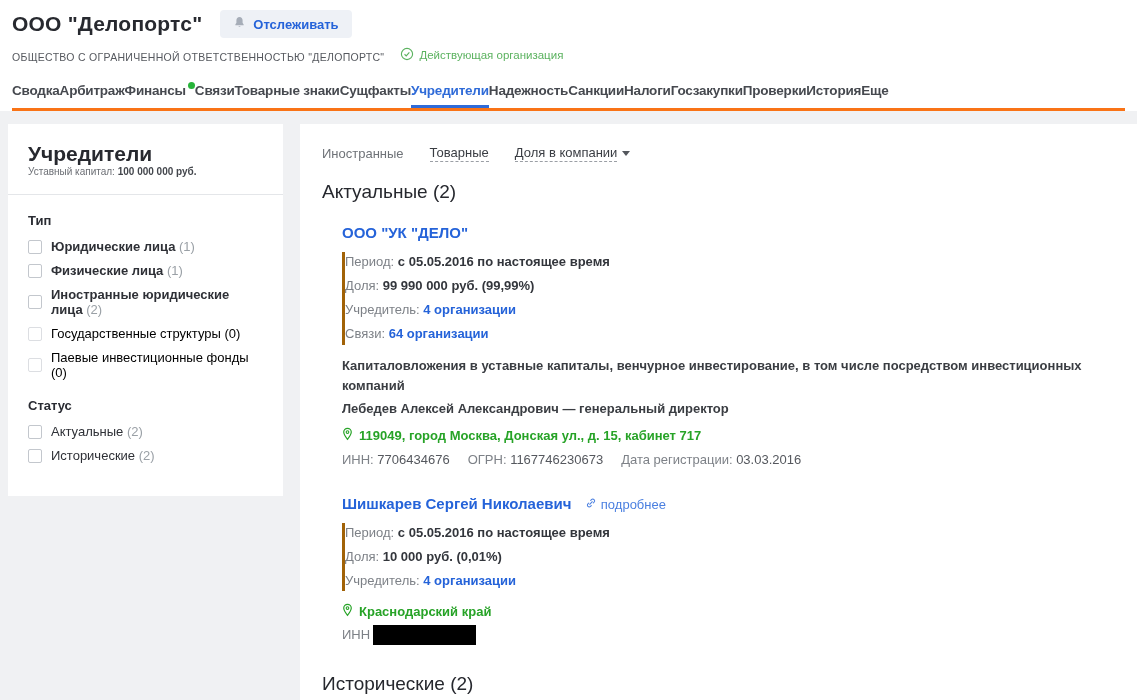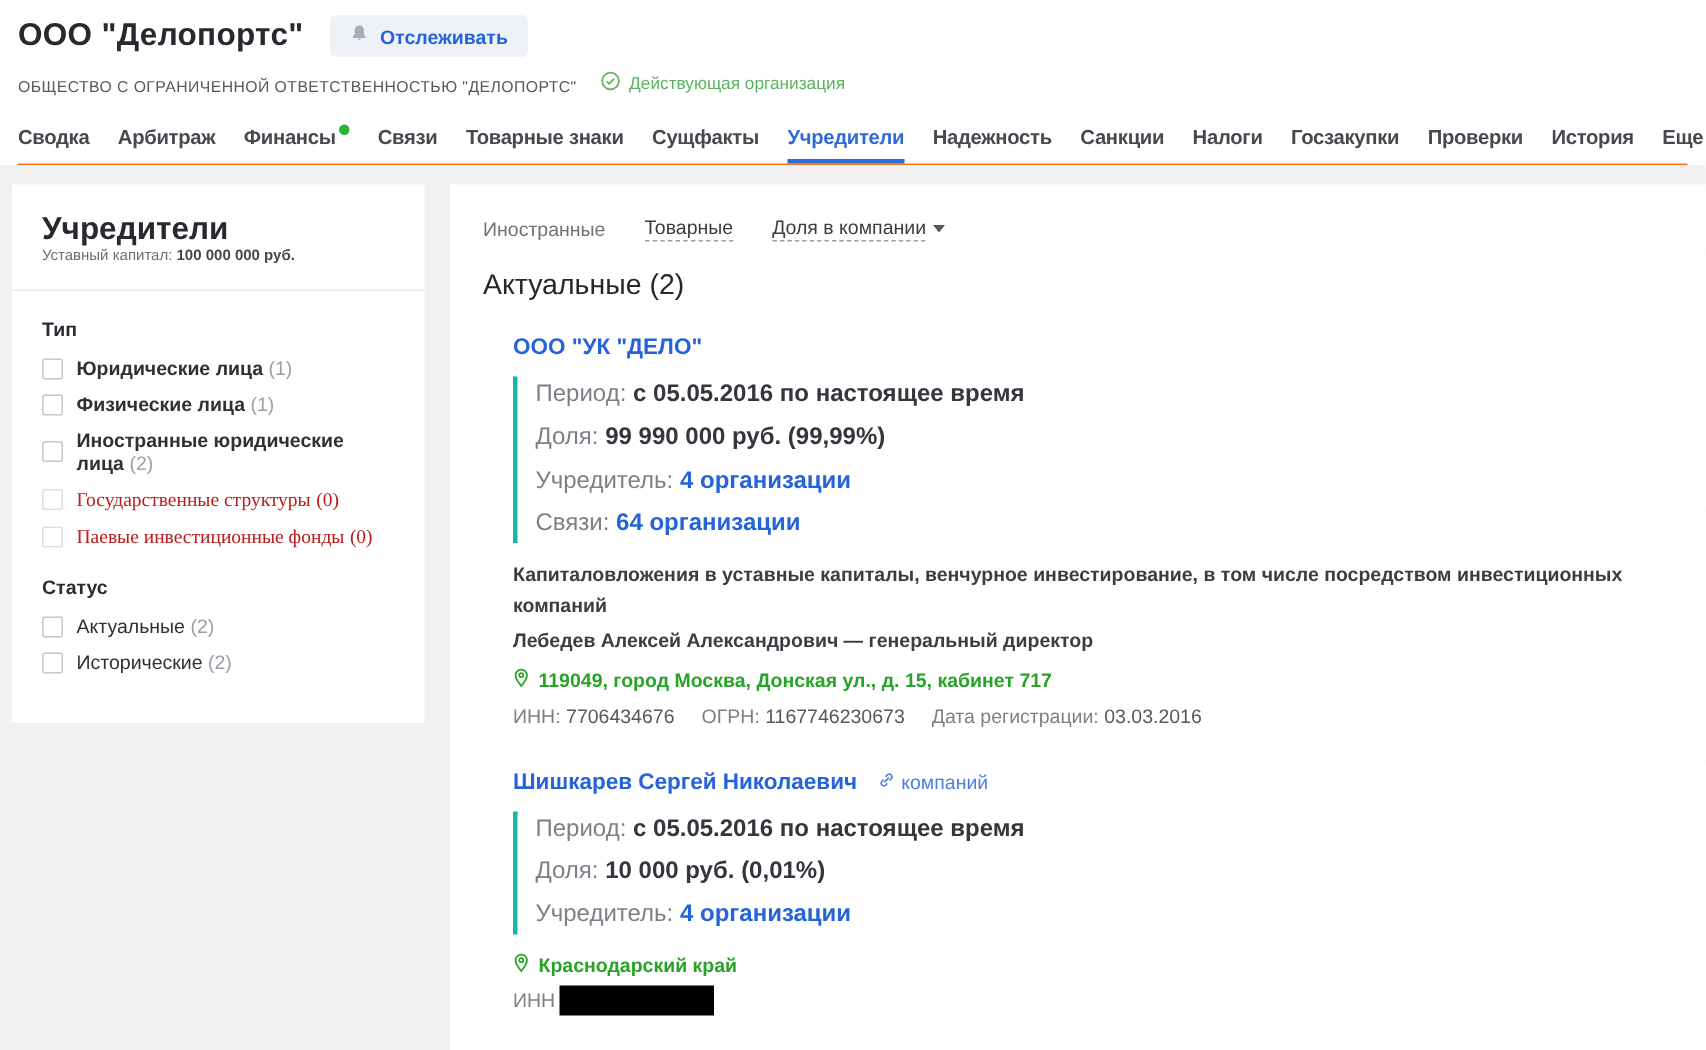--- a/index.html
+++ b/index.html
@@ -10,21 +10,21 @@
   .header { background:#fff; padding:10px 12px 0 12px; }
   .title-row { display:flex; align-items:center; gap:18px; }
   .page-title { font-size:21px; font-weight:700; color:#27292f; letter-spacing:.2px; }
   .follow-btn { display:inline-flex; align-items:center; gap:7px; background:#eef1f6; border:none;
                 border-radius:4px; padding:6px 13px; font-size:13px; font-weight:700; color:#2563d9;
                 cursor:pointer; font-family:inherit; }
   .subtitle-row { display:flex; align-items:flex-end; gap:16px; margin-top:9px; }
   .full-name { font-size:10.5px; color:#55585e; letter-spacing:.3px; }
   .org-status { display:inline-flex; align-items:center; gap:5px; font-size:11.5px; color:#5bb25f; }
 
-  .tabs { display:flex; gap:19px; margin-top:13px; border-bottom:1px solid #f97316; }
+  .tabs { display:flex; margin-top:13px; border-bottom:3px solid #f97316; }
   .tab { font-size:13.5px; font-weight:700; color:#46494f; padding:7px 0 10px 0; cursor:pointer;
          white-space:nowrap; position:relative; letter-spacing:-.2px; }
   .tab.active { color:#2f6bd8; padding-bottom:7px; border-bottom:3px solid #2f6bd8; }
   .fin-dot { display:inline-block; width:7px; height:7px; border-radius:50%; background:#27b43a;
              vertical-align:top; margin:-1px 0 0 2px; }
 
   
   .content { display:flex; align-items:flex-start; padding:13px 0 0 8px; }
 
   
@@ -32,37 +32,37 @@
   .sidebar-title { font-size:21px; font-weight:700; color:#27292f; }
   .capital { margin-top:0; font-size:10px; color:#6b6e74; }
   .capital b { color:#44474d; font-weight:700; }
   .sidebar-divider { border:none; border-top:1px solid #e4e6e9; margin:17px -20px 0 -20px; }
   .filter-title { font-size:13px; font-weight:700; margin:18px 0 11px 0; color:#2a2c33; }
   .chk-row { display:flex; align-items:center; gap:9px; margin:9px 0; font-size:13px; cursor:pointer; }
   .chk { width:14px; height:14px; flex:none; border:1px solid #c3c7cd; border-radius:2px; background:#fff; }
   .chk-label { font-weight:700; color:#2e3036; }
   .chk-count { color:#9aa0a6; font-weight:400; }
   .chk-row.disabled .chk { border-color:#dcdee2; }
-  .chk-row.disabled .chk-label, .chk-row.disabled .chk-count { color:#b91c1c; font-weight:400;font-family:Liberation Serif, serif; }
+  .chk-row.disabled .chk-label, .chk-row.disabled .chk-count { color:#000000; font-weight:400; }
   .status-group .chk-label { font-weight:400; }
 
   
   .main { background:#fff; flex:1; padding:21px 24px 24px 22px; min-height:620px; }
   .sort-row { display:flex; align-items:center; gap:26px; font-size:13px; }
   .sort-label { color:#6f7378; }
   .sort-opt { color:#3a3d43; border-bottom:1px dashed #9b9fa5; padding-bottom:1px; cursor:pointer; }
   .sort-opt-wrap { display:inline-flex; align-items:center; gap:5px; cursor:pointer; }
   .caret-down { width:0; height:0; border-left:4px solid transparent; border-right:4px solid transparent;
                 border-top:5px solid #54575d; display:inline-block; }
   .section-title { font-size:19px; font-weight:500; color:#26282e; margin-top:19px; }
   .entry { margin:21px 0 28px 20px; }
   .entry-name { color:#2563d9; font-weight:700; font-size:15px; text-decoration:none; cursor:pointer; }
   .more-link { display:inline-flex; align-items:center; gap:4px; color:#4a7fe0; font-size:13px;
                font-weight:400; margin-left:9px; cursor:pointer; }
-  .fields { border-left:3px solid #14b8a6; padding-left:12px; margin-top:10px; font-size:16px; }
+  .fields { border-left:3px solid #a16207; margin-top:10px; font-size:13px; }
   .field-row { margin:4px 0; line-height:1.55; }
   .lbl { color:#7d8187; }
   .val { font-weight:700; color:#33363c; }
   .val-link { font-weight:700; color:#2563d9; cursor:pointer; }
   .desc-line { margin-top:11px; font-size:13px; font-weight:700; color:#3a3d42; line-height:1.6; }
   .addr-line { margin-top:7px; display:flex; align-items:center; gap:6px; font-size:13px;
                font-weight:700; color:#27a327; cursor:pointer; }
   .meta-row { margin-top:8px; font-size:13px; color:#7d8187; display:flex; gap:18px; align-items:center; }
   .meta-val { color:#55585e; }
   .redacted { display:inline-block; width:103px; height:20px; background:#000; vertical-align:-6px; margin-left:3px; }
@@ -193,21 +193,21 @@
     </div>
 
     <div class="entry">
       <a class="entry-name">Шишкарев Сергей Николаевич</a>
       <span class="more-link">
         <span>
           <svg width="12" height="12" viewBox="0 0 16 16">
               <path d="M6.3 9.7l3.4-3.4M7.6 4.6l1.1-1.1a2.4 2.4 0 0 1 3.4 3.4l-1.1 1.1M8.4 11.4l-1.1 1.1a2.4 2.4 0 0 1-3.4-3.4l1.1-1.1" fill="none" stroke="#4a7fe0" stroke-width="1.4" stroke-linecap="round"></path>
             </svg>
         </span>
-        <span>компаний</span>
+        <span>подробнее</span>
       </span>
       <div class="fields">
         <div class="field-row"><span class="lbl">Период:</span> <span class="val">с 05.05.2016 по настоящее время</span></div>
         <div class="field-row"><span class="lbl">Доля:</span> <span class="val">10 000 руб. (0,01%)</span></div>
         <div class="field-row"><span class="lbl">Учредитель:</span> <span class="val-link">4 организации</span></div>
       </div>
       <div class="addr-line" style="margin-top:12px;">
         <span>
           <svg width="11" height="14" viewBox="0 0 14 17">
               <path d="M7 1.3A4.8 4.8 0 0 0 2.2 6.1C2.2 9.5 7 15.3 7 15.3s4.8-5.8 4.8-9.2A4.8 4.8 0 0 0 7 1.3z" fill="none" stroke="#27a327" stroke-width="1.5"></path>

